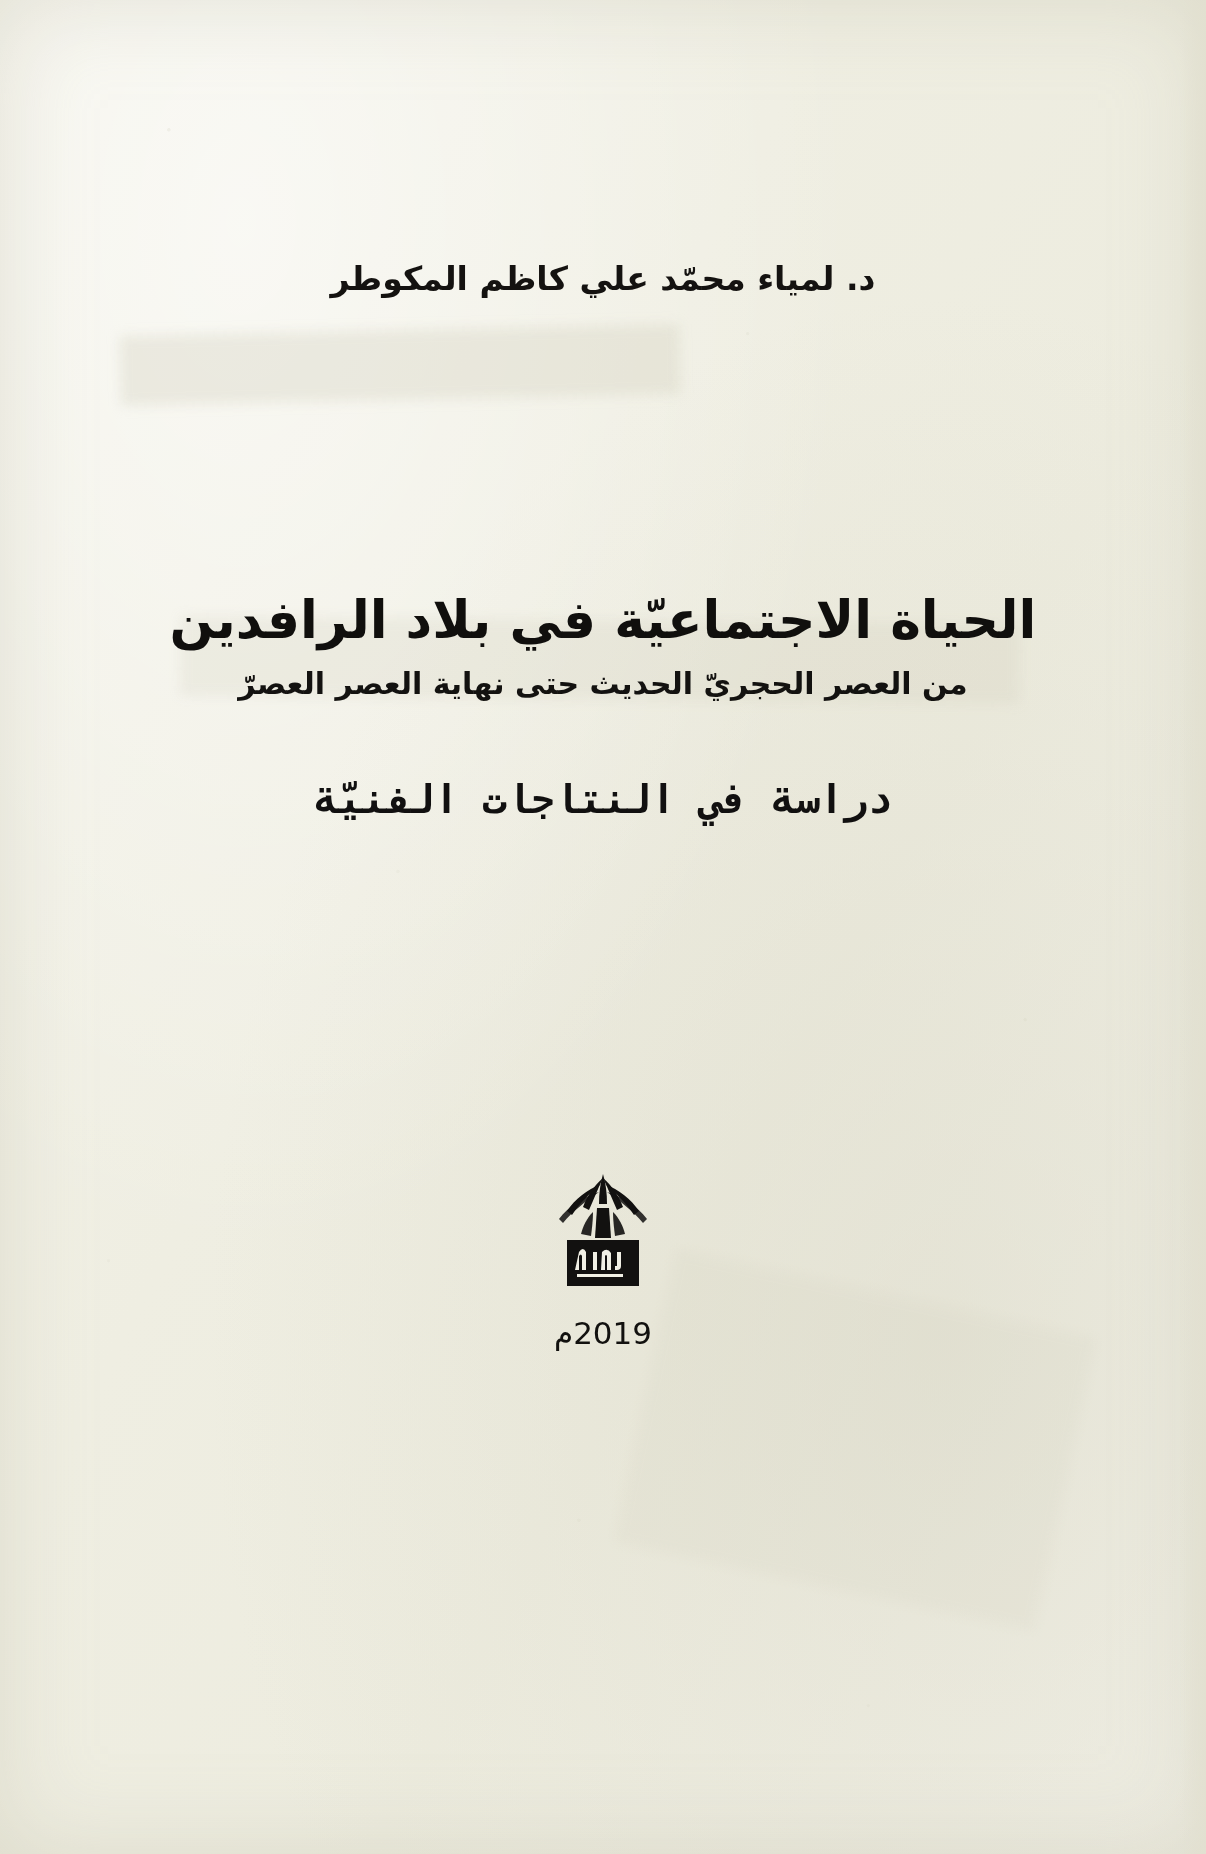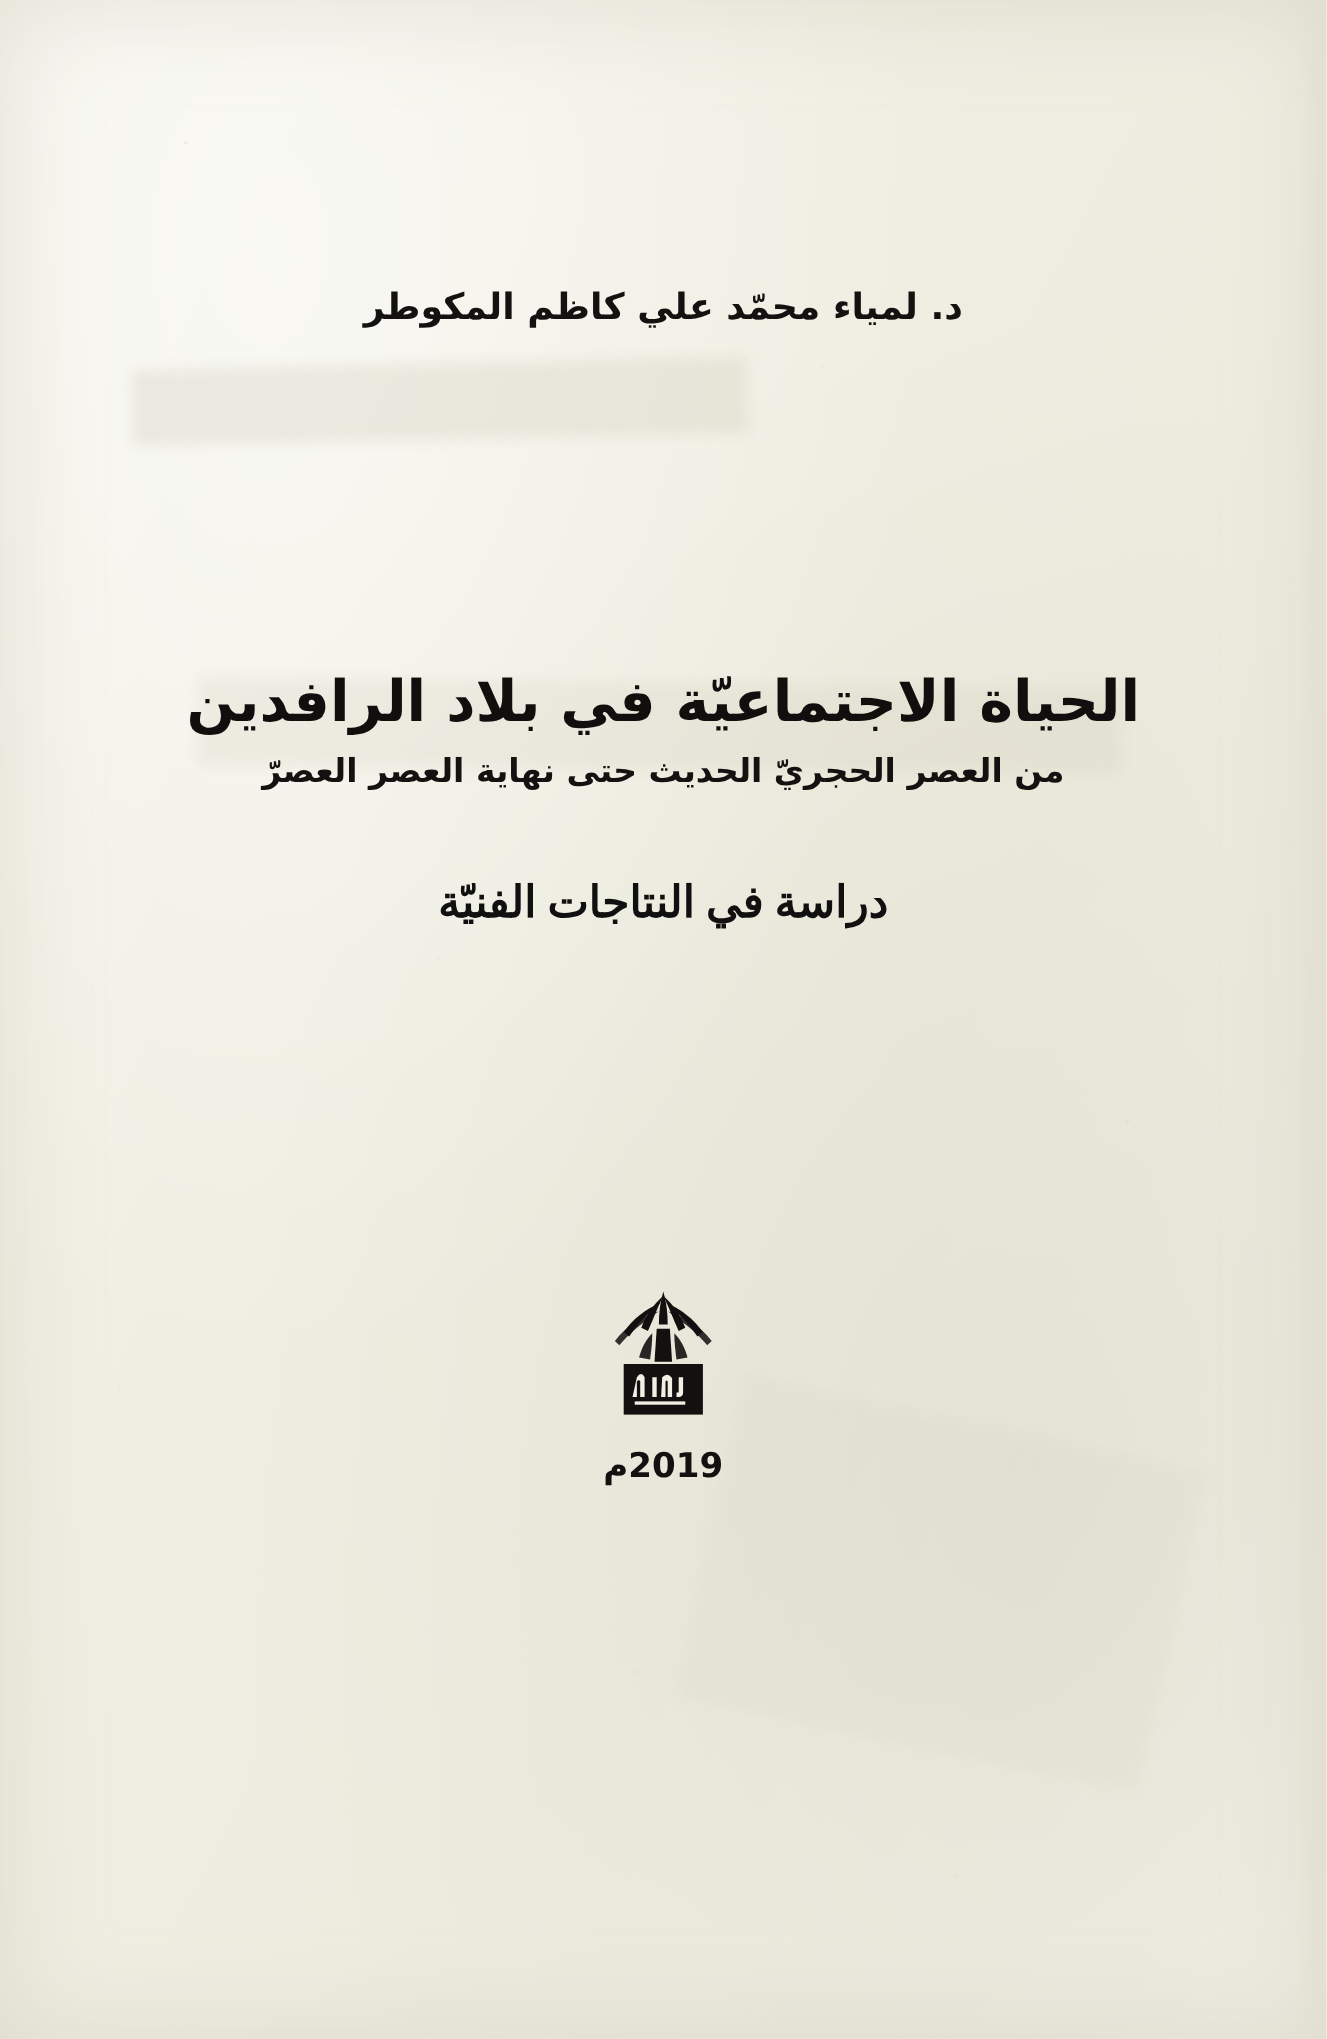--- a/index.html
+++ b/index.html
@@ -81,21 +81,21 @@
     font-family: "DejaVu Sans", sans-serif;
     font-weight: bold;
     font-size: 33px;
     letter-spacing: 0px;
     color: #141210;
     line-height: 1.3;
   }
 
   .title-block {
     position: absolute;
-    top: 606px;
+    top: 588px;
     left: 0;
     right: 0;
     text-align: center;
   }
 
   .main-title {
     font-family: "DejaVu Sans", sans-serif;
     font-weight: bold;
     font-size: 52px;
     color: #100f0d;
@@ -106,21 +106,21 @@
   .subtitle {
     font-family: "DejaVu Sans", sans-serif;
     font-weight: bold;
     font-size: 30px;
     color: #131210;
     line-height: 1.35;
     margin: 12px 0 0 0;
   }
 
   .study-line {
-    font-family: Liberation Serif, serif;
+    font-family: Liberation Mono, monospace;
     font-weight: bold;
     font-size: 40px;
     color: #111010;
     line-height: 1.3;
     margin: 72px 0 0 0;
   }
 
   .logo-wrap {
     position: absolute;
     top: 1168px;
@@ -136,21 +136,21 @@
     position: relative;
   }
 
   .year {
     position: absolute;
     top: 1315px;
     left: 0;
     right: 0;
     text-align: center;
     font-family: "DejaVu Sans", sans-serif;
-    font-weight: bold;
+    font-weight: normal;
     font-size: 31px;
     color: #12110f;
     direction: rtl;
   }
 </style>
 </head>
 <body>
 
 <div class="page">
   <div class="grain"></div>

